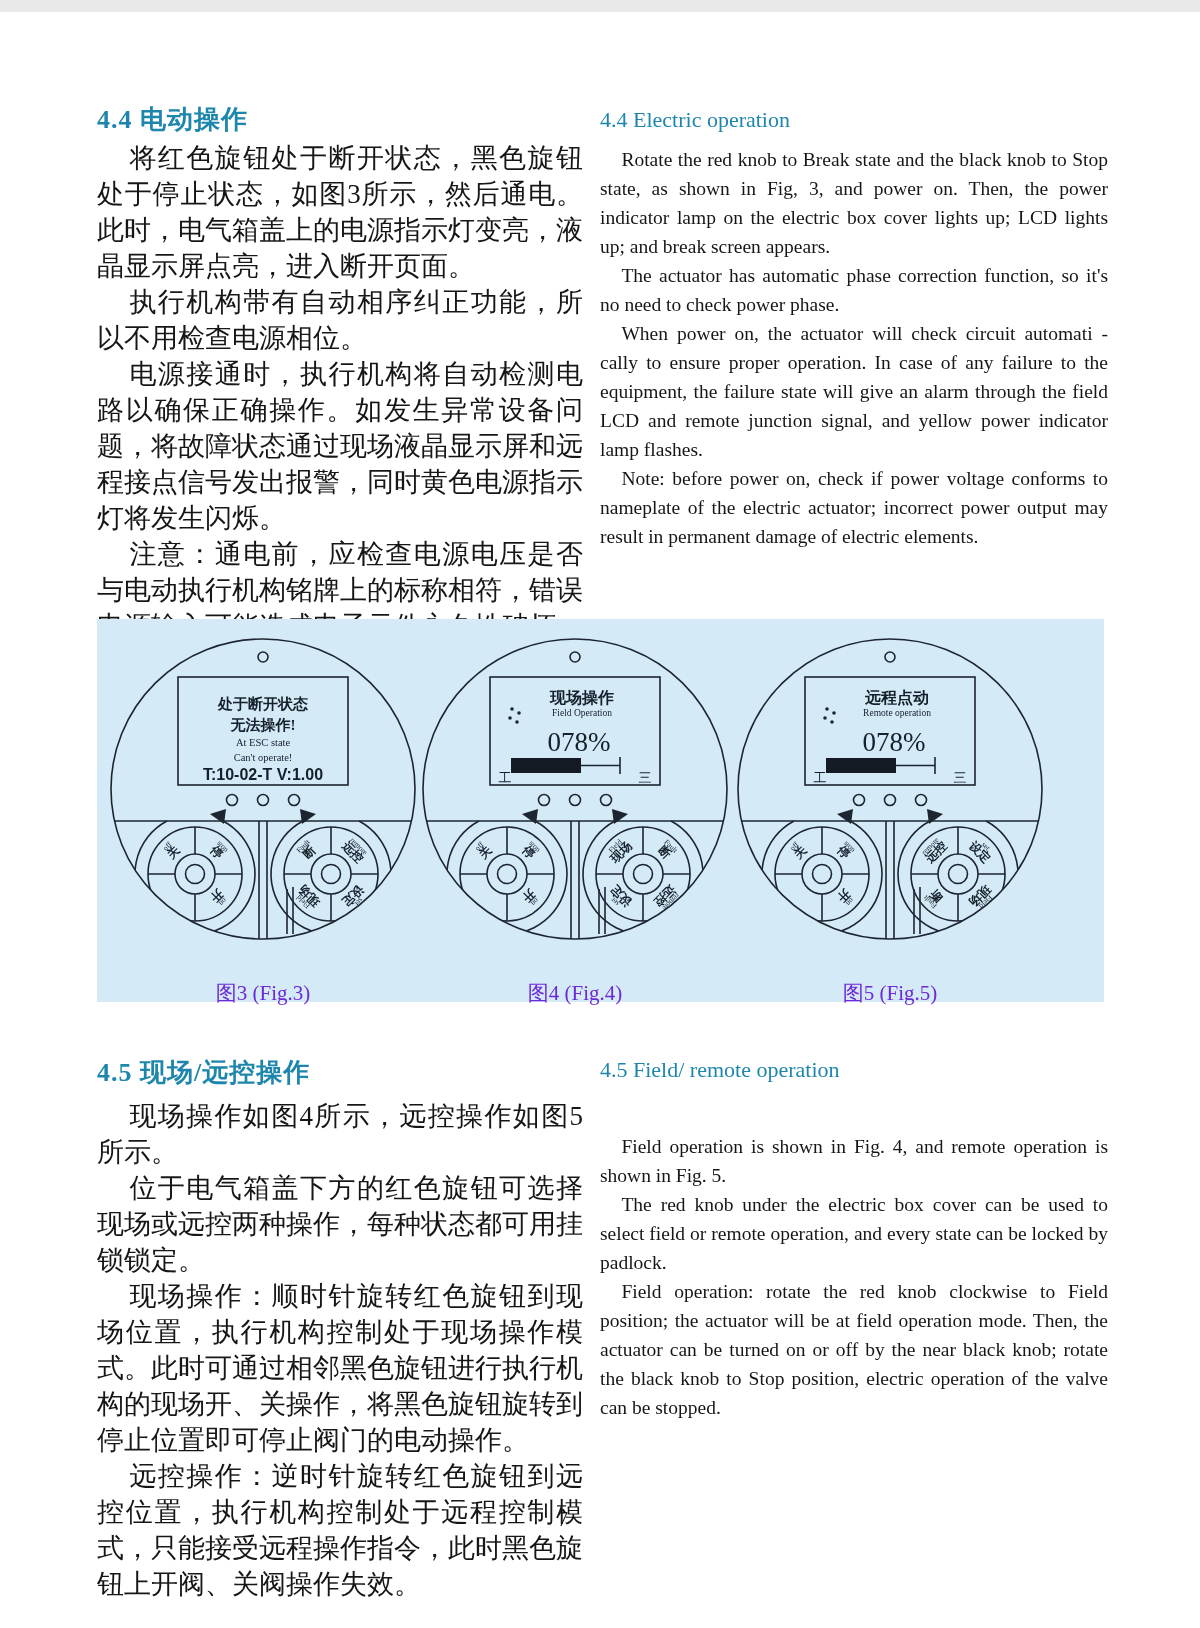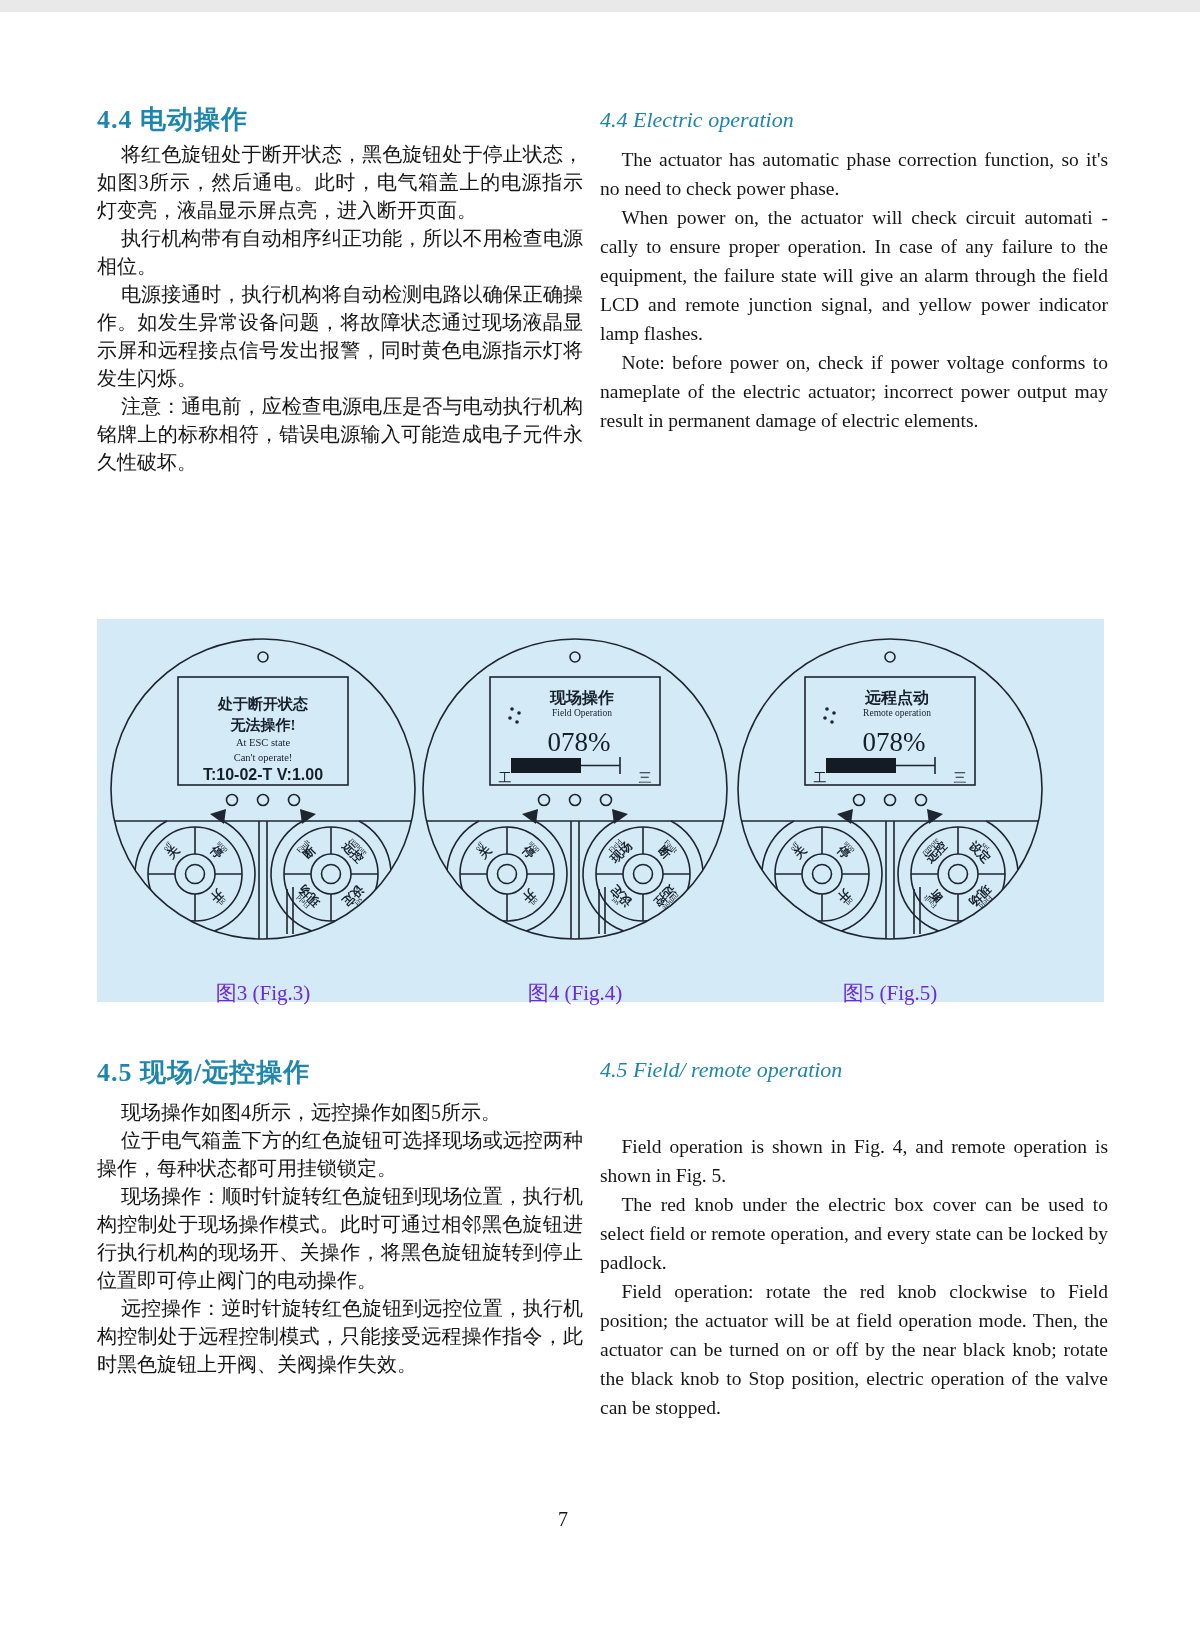--- a/index.html
+++ b/index.html
@@ -3,22 +3,22 @@
 <meta charset="utf-8">
 <style>
   html,body{margin:0;padding:0;background:#e9e9e9;}
   .page{
     position:relative; width:1200px; height:1628px; background:#ffffff;
     font-family:"Liberation Serif","DejaVu Serif",serif; color:#161616; overflow:hidden;
     margin:12px auto;
     padding-left:36px;
   }
   .h-zh{position:absolute; font-weight:bold; font-size:26px; line-height:1; color:#1e86ad; letter-spacing:1px; margin:0;}
-  .h-en{position:absolute; font-weight:normal; font-size:22px; line-height:1; color:#1e86ad; margin:0;font-style:italic;}
-  .zh-col{position:absolute; width:486px; font-size:20px; line-height:28px; text-align:justify;}
+  .h-en{position:absolute; font-weight:normal; font-size:22px; line-height:1; color:#1e86ad; margin:0;}
+  .zh-col{position:absolute; width:486px; font-size:27px; line-height:36px; text-align:justify;}
   .zh-col p{margin:0; text-indent:1.2em;}
   .en-col{position:absolute; width:508px; font-size:19.5px; line-height:29px; text-align:justify;}
   .en-col p{margin:0; text-indent:1.1em;}
   .panel{position:absolute; left:97px; top:607px; width:1007px; height:383px; background:#d4eaf6;}
   .fig{position:absolute; top:12px; width:312px;}
   .fig-1{left:10px;} .fig-2{left:322px;} .fig-3{left:637px;}
   .fig figcaption{width:312px; text-align:center; font-size:21px; color:#6d28d9; margin-top:6px;}
   .ln{fill:none; stroke:#1d2530; stroke-width:1.6;}
   .arrow{fill:#1d2530; stroke:none;}
   .dot{fill:#1d2530;}
@@ -43,20 +43,21 @@
   <h2 class="h-zh" style="left:97px; top:95px;">4.4 电动操作</h2>
   <div class="zh-col" style="left:97px; top:128px;">
     <p>将红色旋钮处于断开状态，黑色旋钮处于停止状态，如图3所示，然后通电。此时，电气箱盖上的电源指示灯变亮，液晶显示屏点亮，进入断开页面。</p>
     <p>执行机构带有自动相序纠正功能，所以不用检查电源相位。</p>
     <p>电源接通时，执行机构将自动检测电路以确保正确操作。如发生异常设备问题，将故障状态通过现场液晶显示屏和远程接点信号发出报警，同时黄色电源指示灯将发生闪烁。</p>
     <p>注意：通电前，应检查电源电压是否与电动执行机构铭牌上的标称相符，错误电源输入可能造成电子元件永久性破坏。</p>
   </div>
 
   <h2 class="h-en" style="left:600px; top:97px;">4.4 Electric operation</h2>
   <div class="en-col" style="left:600px; top:133px;">
+    <p>Rotate the red knob to Break state and the black knob to Stop state, as shown in Fig, 3, and power on. Then, the power indicator lamp on the electric box cover lights up; LCD lights up; and break screen appears.</p>
     <p>The actuator has automatic phase correction function, so it's no need to check power phase.</p>
     <p>When power on, the actuator will check circuit automati -cally to ensure proper operation. In case of any failure to the equipment, the failure state will give an alarm through the field LCD and remote junction signal, and yellow power indicator lamp flashes.</p>
     <p>Note: before power on, check if power voltage conforms to nameplate of the electric actuator; incorrect power output may result in permanent damage of electric elements.</p>
   </div>
 
   <div class="panel">
 
     <figure class="fig fig-1" style="margin:0;">
       <svg width="312" height="338" viewBox="0 0 312 338">
         <defs>

